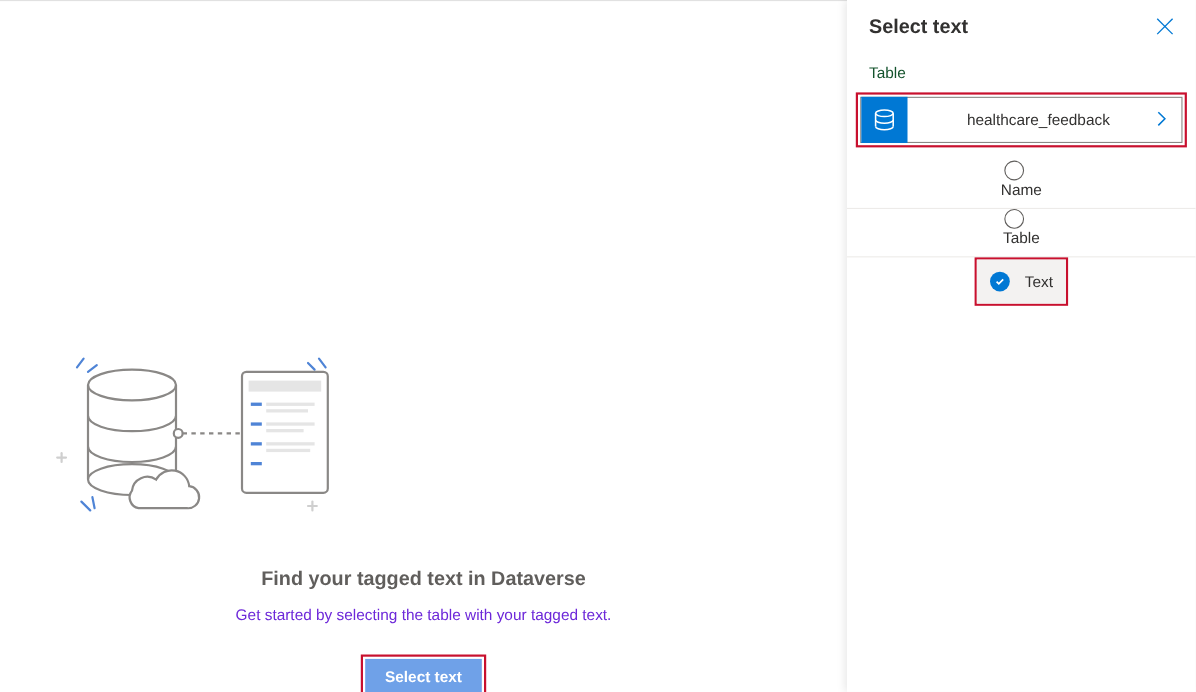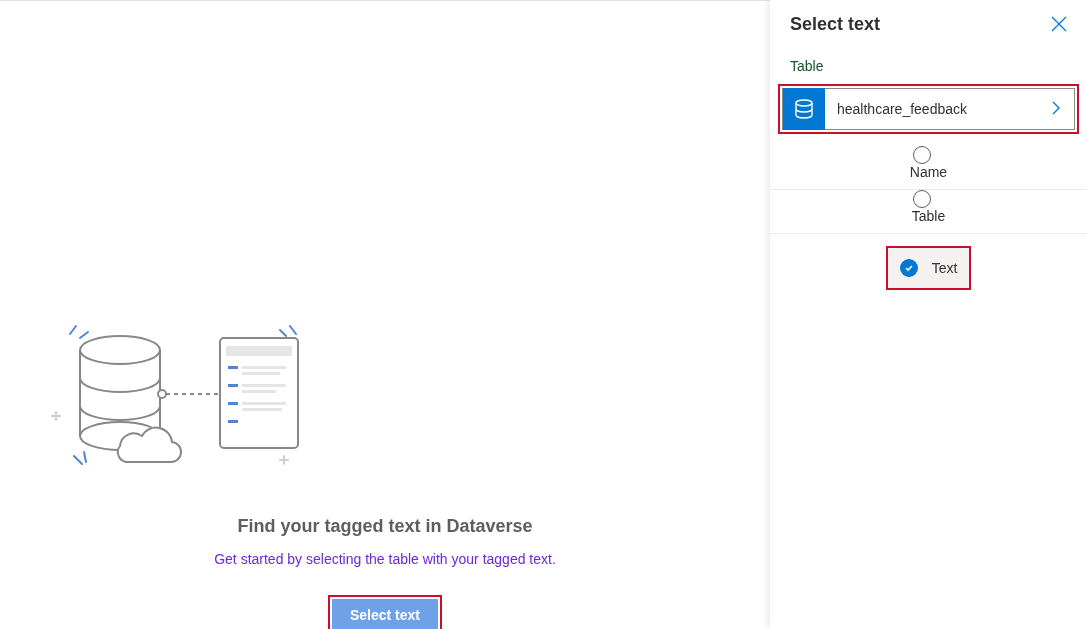--- a/index.html
+++ b/index.html
@@ -119,20 +119,21 @@
       display: flex;
       align-items: center;
       justify-content: center;
       flex-shrink: 0;
     }
     .table-name {
       flex: 1;
       padding-left: 12px;
       font-size: 14px;
       color: #323130;
+      margin-left: 42px;
     }
     .chevron-right {
       padding-right: 12px;
       color: #0078d4;
     }
 
     .columns-list {
       margin-top: 0;
     }
     .column-row {
@@ -142,21 +143,21 @@
       padding: 0 18px;
       border-bottom: 1px solid #edebe9;
       cursor: pointer;
       flex-direction: column;
     }
     .column-row.selected-wrap {
       padding: 0;
       border-bottom: none;
     }
     .column-row-highlight {
-      margin: 12px 6px;
+      margin: 0 6px;
       border: 2px solid #c8102e;
       padding: 0;
     }
     .column-row-inner {
       display: flex;
       align-items: center;
       height: 40px;
       padding: 0 12px;
       background: #f3f2f1;
     }

